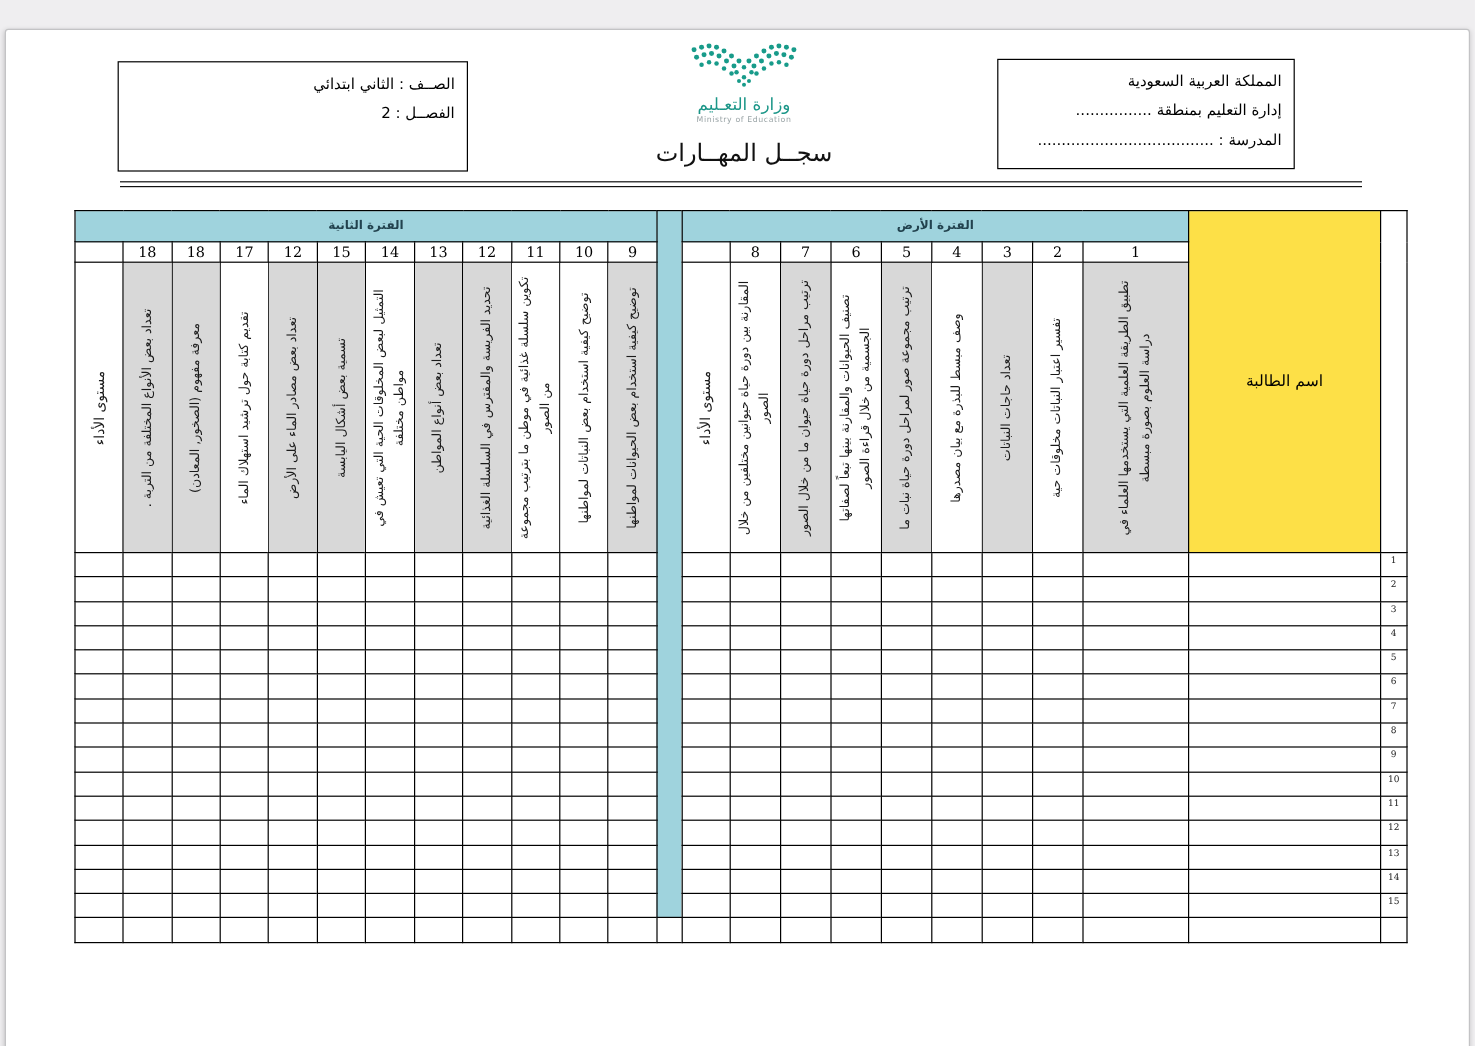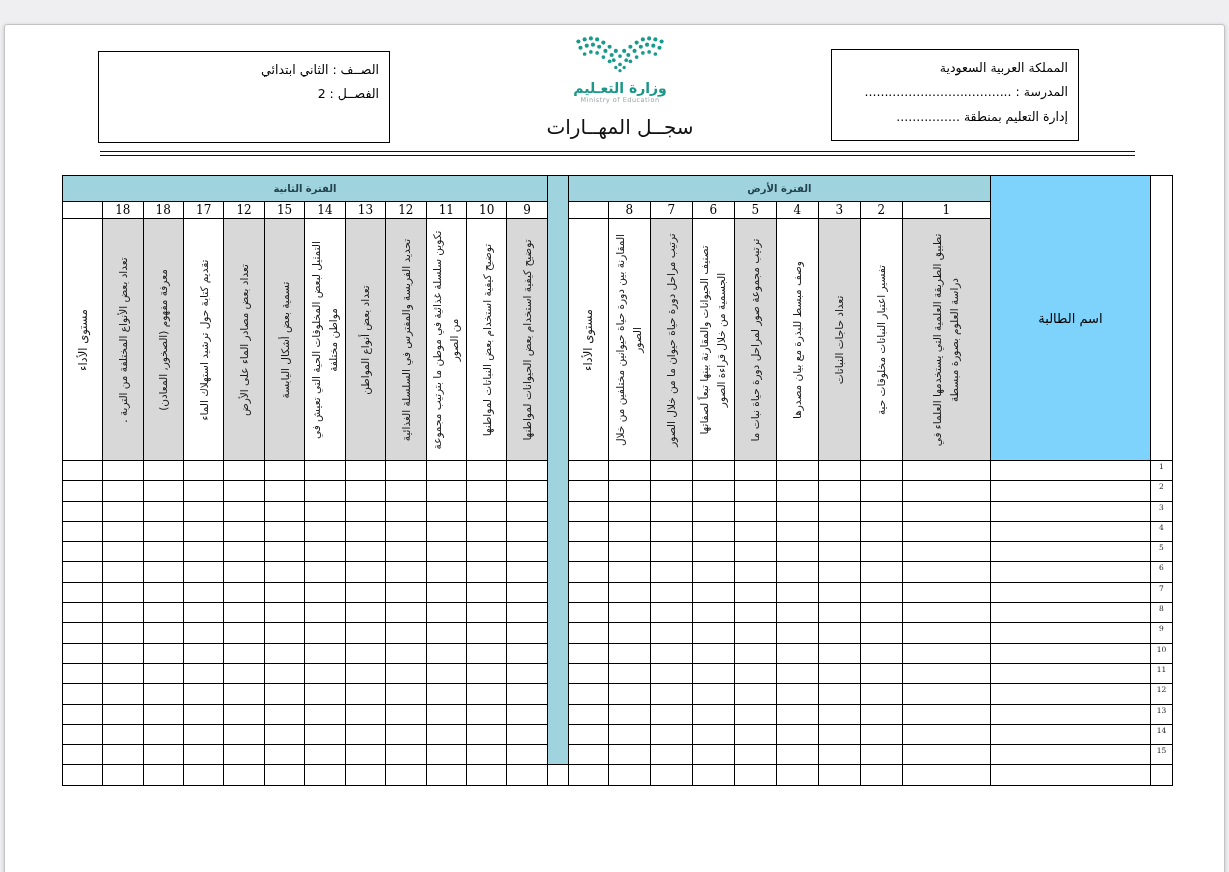--- a/index.html
+++ b/index.html
@@ -9,21 +9,21 @@
           background:#ffffff; border:1px solid #c3c3c5; border-radius:3px;
           box-shadow:0 1px 4px rgba(0,0,0,.18);margin-top:20px; }
 
   
   .hbox { position:absolute; border:1.2px solid #000; direction:rtl; text-align:right;
           font-size:12.5px; line-height:1.95; color:#000; padding:6px 10px 0 6px; }
   .class-box { left:93px; top:26px; width:292px; height:92px; }
   .org-box   { left:826px; top:24px; width:248px; height:92px; }
 
   .logo { position:absolute; left:535px; top:8px; width:160px; text-align:center; }
-  .logo .ar { color:#1b9688; font-weight:bold; font-size:14px; margin-top:1px; }
+  .logo .ar { color:#1b9688; font-weight:normal; font-size:14px; margin-top:1px; }
   .logo .en { color:#9aa4a6; font-size:6.5px; letter-spacing:.5px; }
   .doc-title { position:absolute; left:480px; top:90px; width:270px; text-align:center;
                font-size:20px; color:#111; direction:rtl; }
 
   .dbl-rule { position:absolute; left:95px; top:126px; width:1035px; height:5px;
               border-top:1.7px solid #111; border-bottom:1.2px solid #111; }
 
   
   table.skills { position:absolute; left:57px; top:150px; width:1110px;
                  border-collapse:collapse; table-layout:fixed; direction:rtl;
@@ -34,21 +34,21 @@
   td.strip   { background:var(--teal); }
   tr.numrow td { height:17px; text-align:center; font-size:12px;
                  font-family:"DejaVu Serif", serif; background:#fff; }
   tr.skillrow td { height:242px; position:relative; background:#fff; }
   tr.skillrow td.shaded { background:#d8d8d8; }
   .vtxt { position:absolute; left:50%; top:50%; width:228px;
           transform:translate(-50%,-50%) rotate(-90deg);
           direction:rtl; text-align:center; font-size:10.5px; line-height:1.6;
           color:#1a1a1a; }
   .vtxt.perf { width:200px; font-size:11.5px; }
-  td.name-head { background:#7dd3fc; text-align:center; font-size:13px; direction:rtl; }
+  td.name-head { background:#fde047; text-align:center; font-size:13px; direction:rtl; }
   tr.body td { background:#fff; }
   tr.body td.rn { font-size:7.5px; font-family:"DejaVu Serif", serif;
                   text-align:center; vertical-align:top; padding-top:1px; color:#222; }
   tr.body td.stripw { background:#fff; }
 </style>
 </head>
 <body>
 
 <div class="page">
 
@@ -105,22 +105,22 @@
           <circle cx="50" cy="36" r="1.6"></circle>
       </g>
     </svg>
     <div class="ar">وزارة التعـليم</div>
     <div class="en">Ministry of Education</div>
   </div>
   <div class="doc-title">سجــل المهــارات</div>
 
   <div class="hbox org-box">
     <div>المملكة العربية السعودية</div>
+    <div>إدارة التعليم بمنطقة ................</div>
     <div>المدرسة : .....................................</div>
-    <div>إدارة التعليم بمنطقة ................</div>
   </div>
 
   <div class="dbl-rule"></div>
 
   <table class="skills" id="skills-table" dir="rtl">
       <colgroup>
         <col style="width: 22px;">
         <col style="width: 160px;">
         <col style="width: 88px;">
         <col style="width: 42px;">

